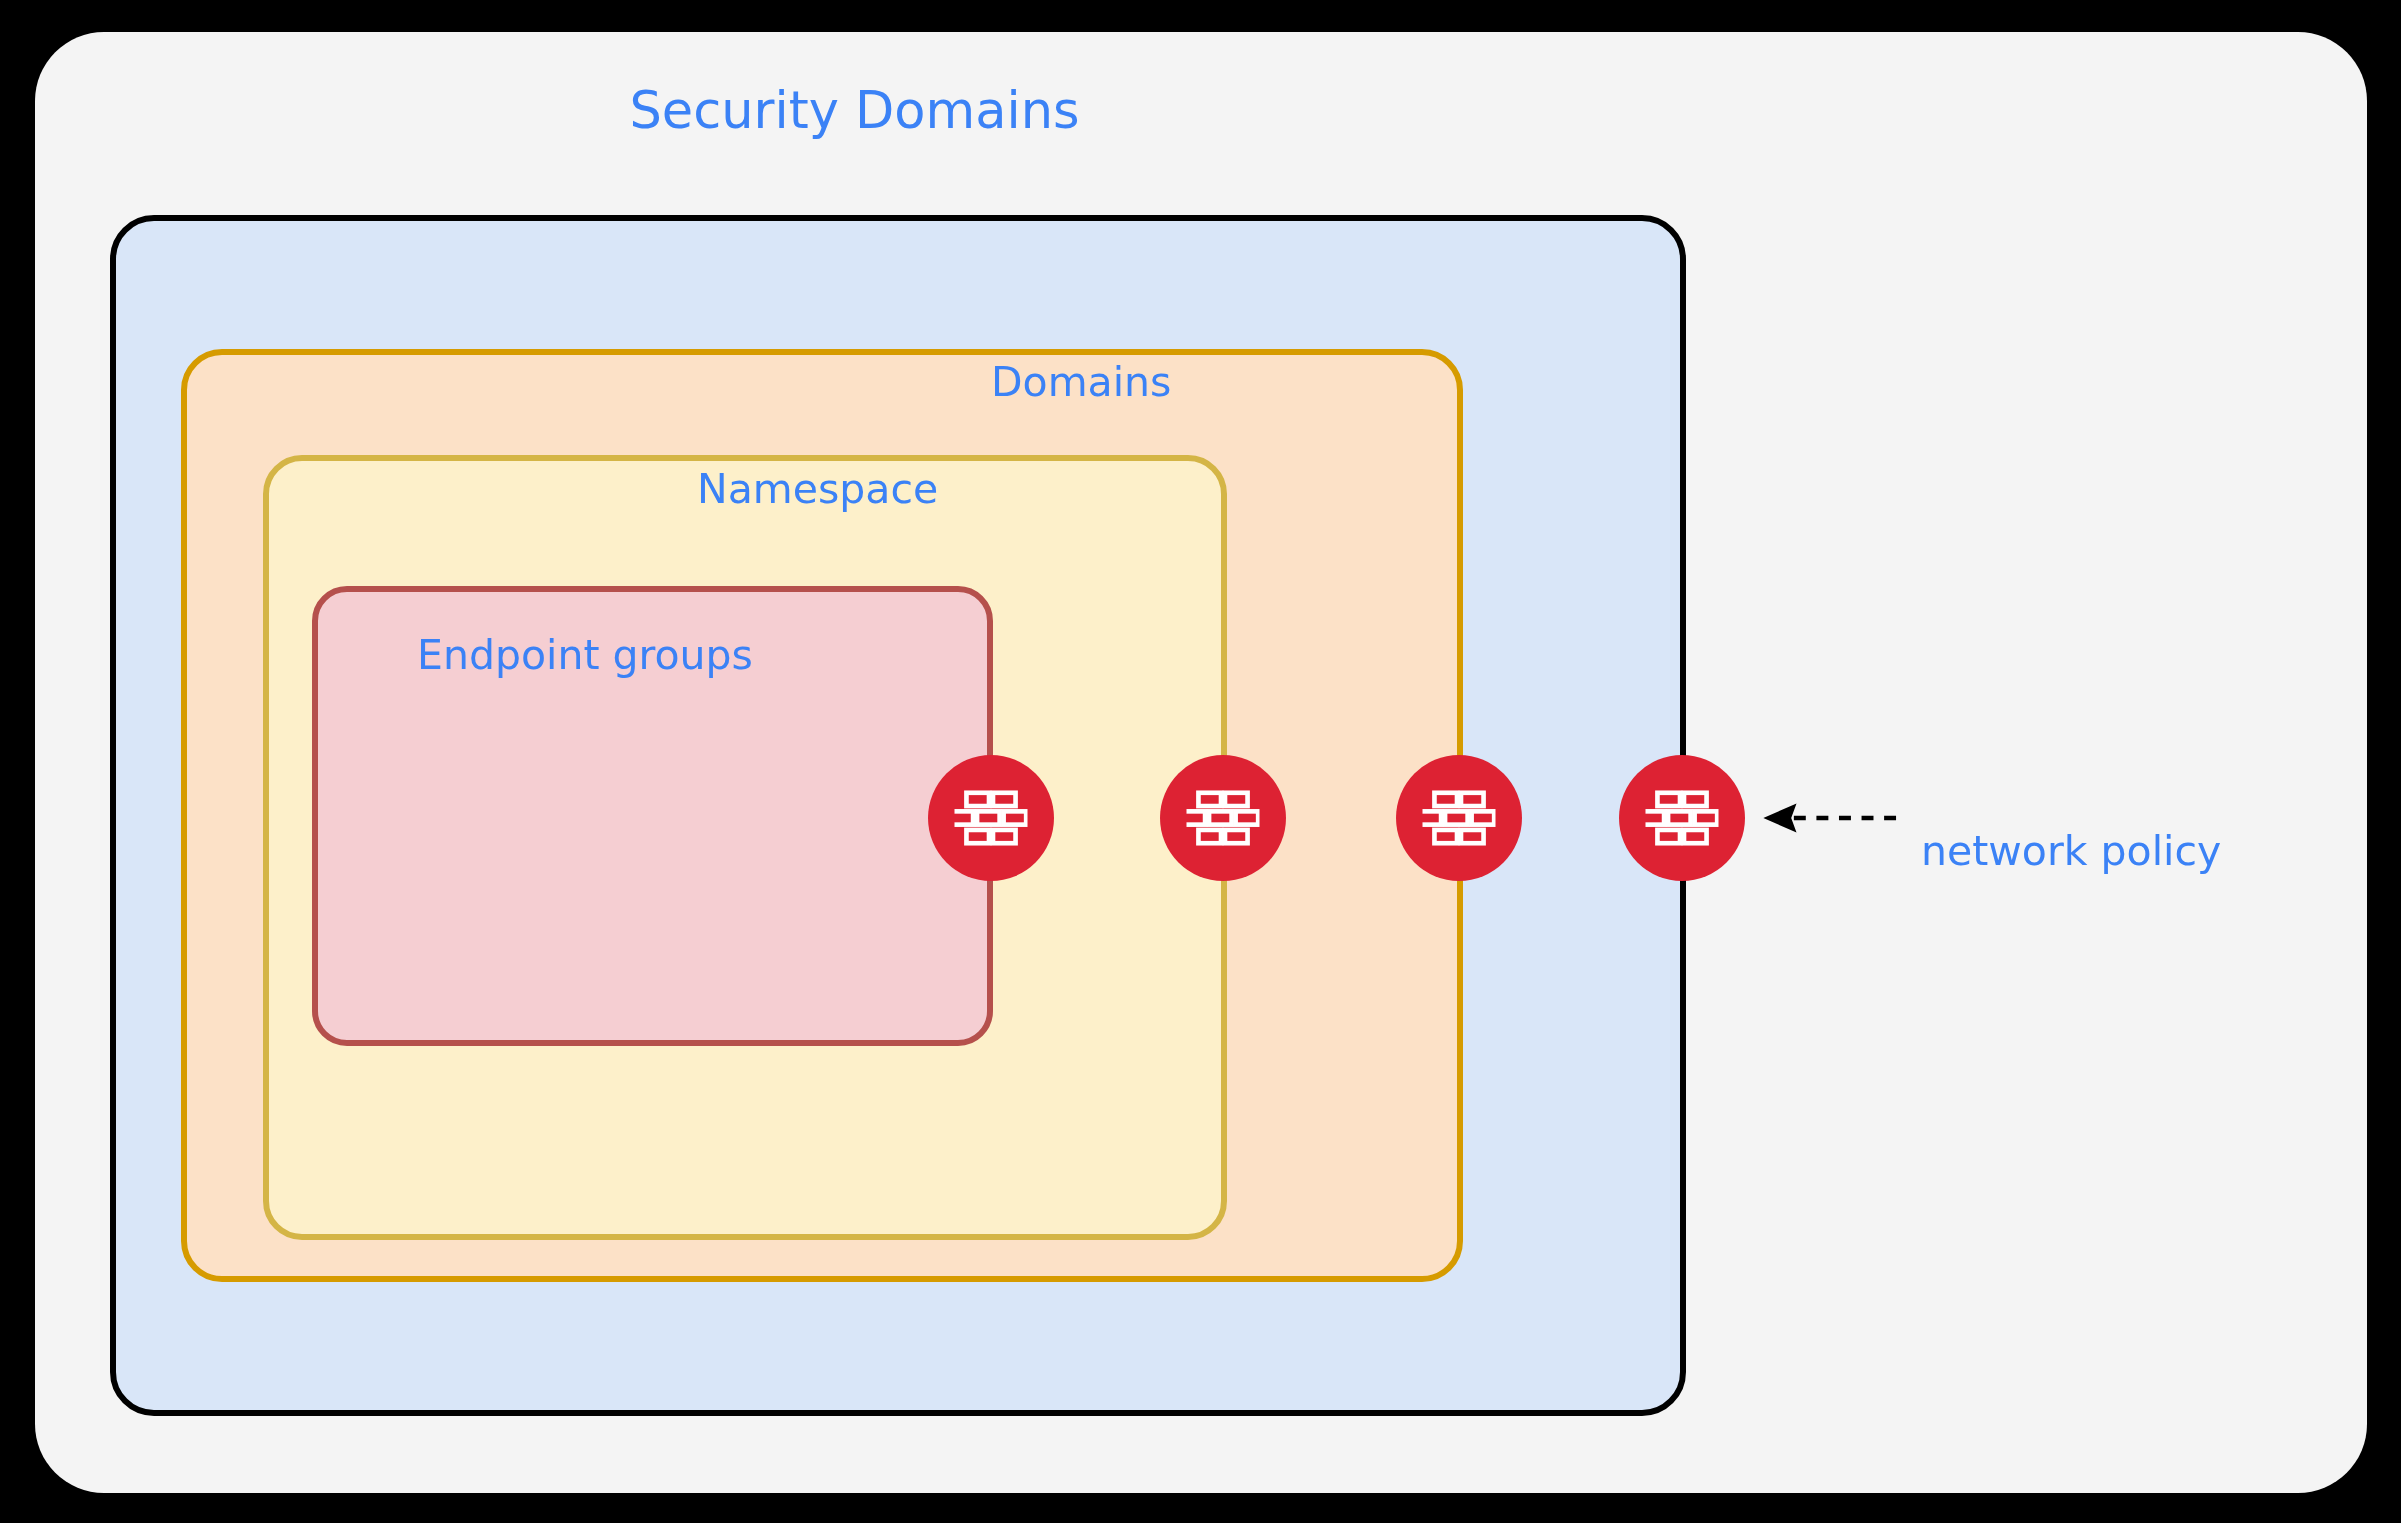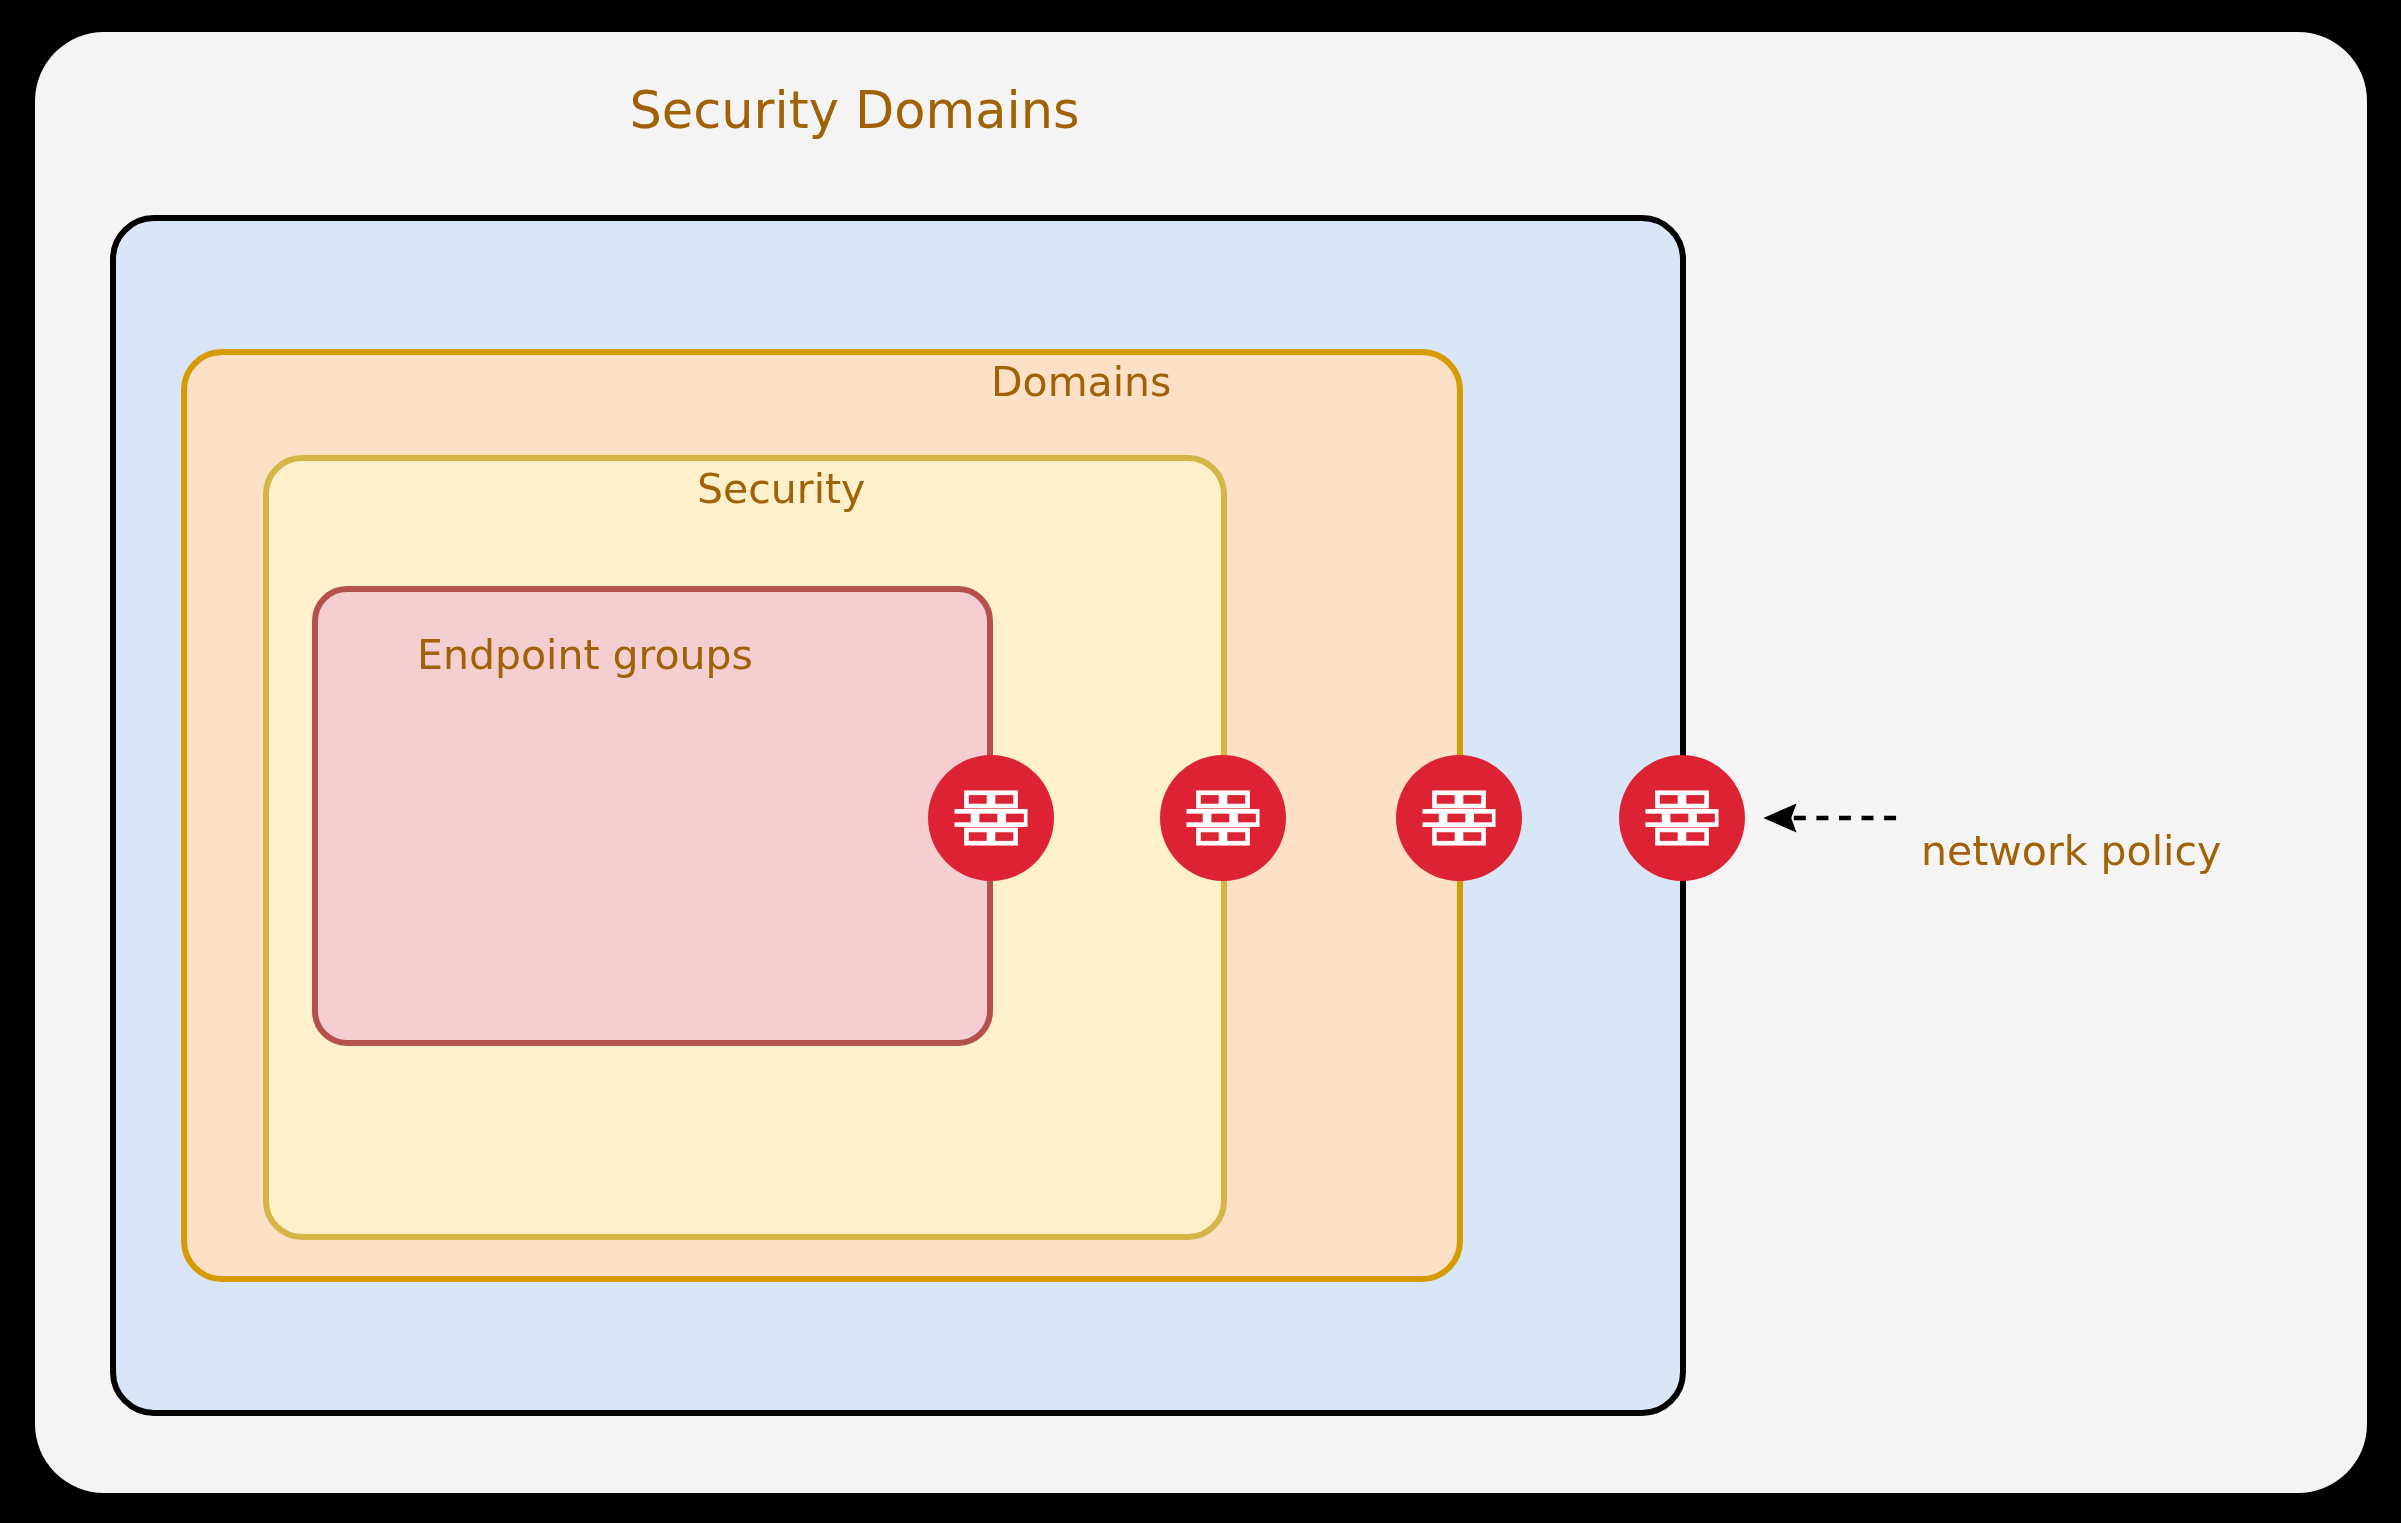--- a/index.html
+++ b/index.html
@@ -70,21 +70,21 @@
     width: 681px;
     height: 460px;
     background: #f5ced2;
     border: 6px solid #b5504c;
     border-radius: 35px;
   }
 
   
   .label {
     position: absolute;
-    color: #a16207;
+    color: #3b82f6;
     white-space: nowrap;
     line-height: 1;
   }
 
   .title-security {
     left: 0;
     top: 85px;
     width: 1709px;
     text-align: center;
     font-size: 51px;
@@ -172,21 +172,21 @@
 
   <div class="domain-box box-tenant"></div>
 
   <div class="domain-box box-namespace"></div>
 
   <div class="domain-box box-endpoint"></div>
 
 
   <div class="label title-tenant">Domains</div>
 
-  <div class="label title-namespace">Security</div>
+  <div class="label title-namespace">Namespace</div>
 
   <div class="label title-endpoint">Endpoint groups</div>
 
 
   <div class="fw-node" style="left:991px;">
     <span>
       <svg width="73" height="59" viewBox="0 0 110 88" aria-hidden="true">
         <g fill="none" stroke="#ffffff" stroke-width="7">
           <rect x="18" y="6" width="34" height="20"></rect>
           <rect x="58" y="6" width="34" height="20"></rect>

